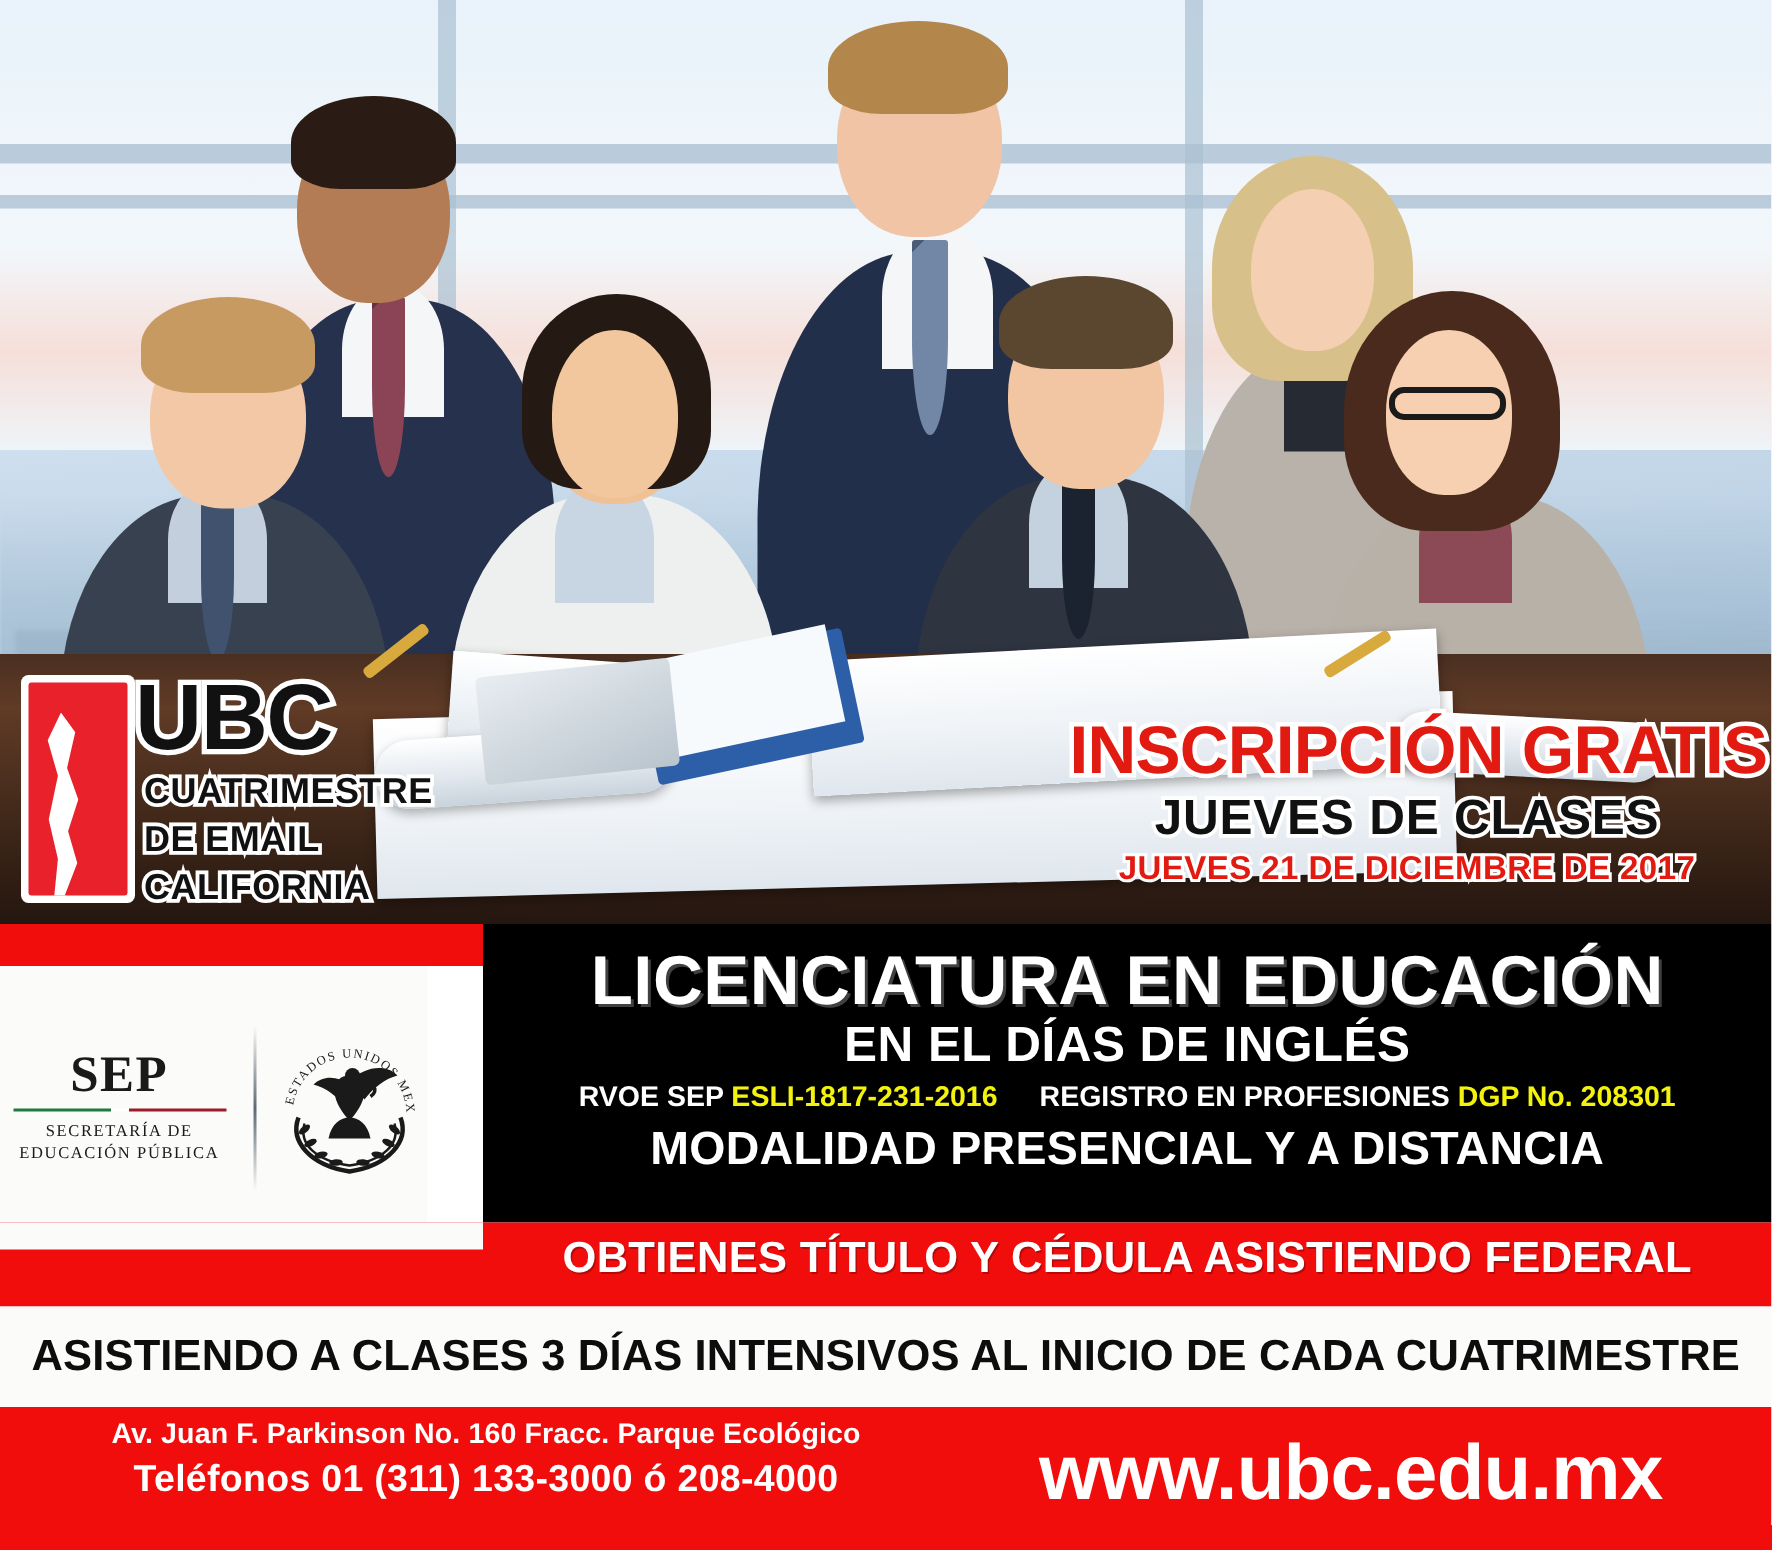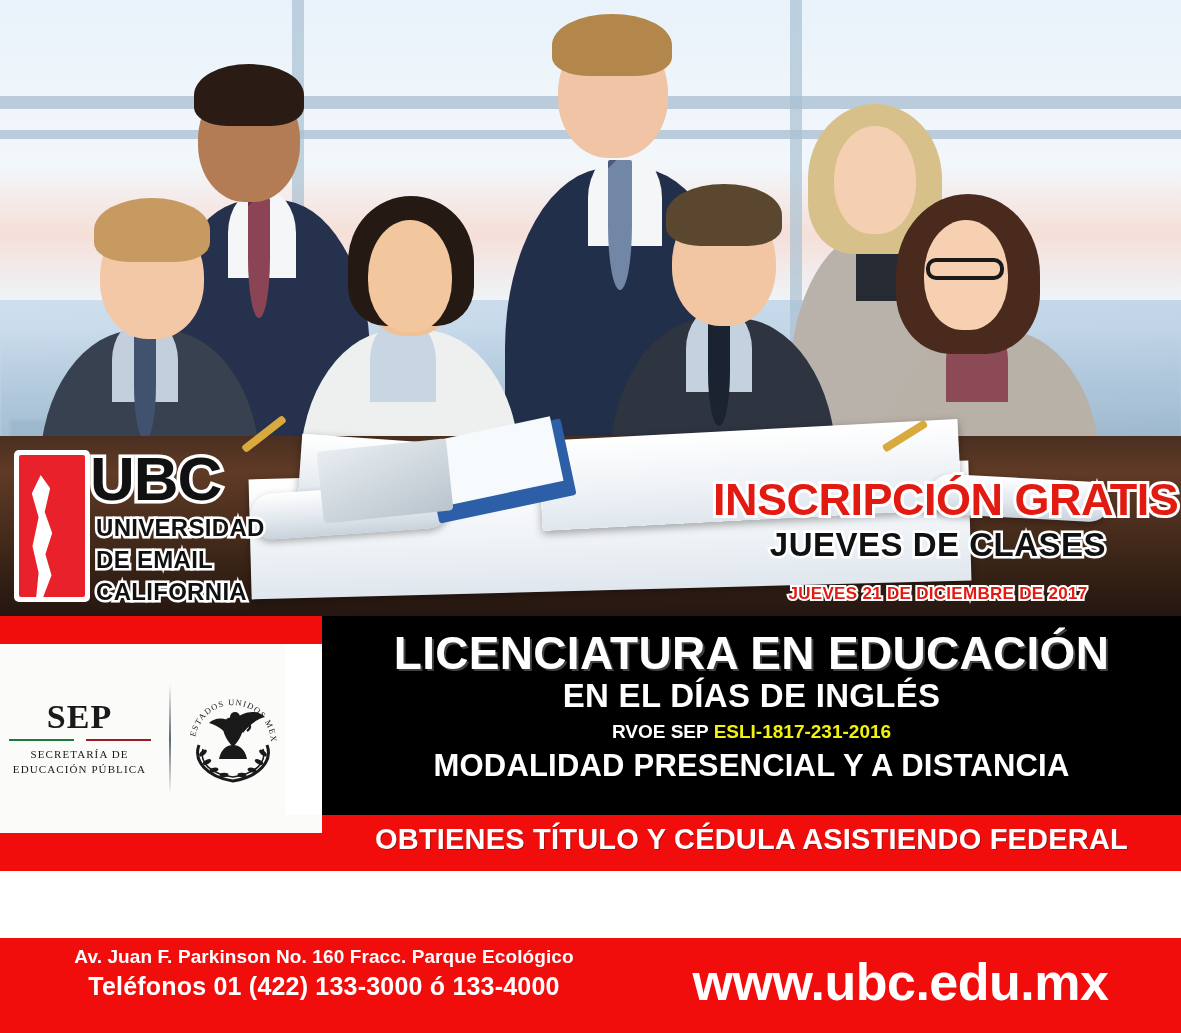--- a/index.html
+++ b/index.html
@@ -125,23 +125,23 @@
     font-size: 45px; font-weight: 900; color: #e21b12; letter-spacing: -.5px;
     -webkit-text-stroke: 6px #ffffff; paint-order: stroke fill;
     line-height: 48px; white-space: nowrap;
   }
   .promo-2 {
     font-size: 33px; font-weight: 900; color: #111111; letter-spacing: .5px;
     -webkit-text-stroke: 5px #ffffff; paint-order: stroke fill;
     line-height: 37px; margin-top: 2px; white-space: nowrap;
   }
   .promo-3 {
-    font-size: 17px; font-weight: 900; color: #e21b12; letter-spacing: .3px;
+    font-size: 22px; font-weight: 900; color: #e21b12; letter-spacing: .3px;
     -webkit-text-stroke: 4px #ffffff; paint-order: stroke fill;
-    line-height: 26px; margin-top: 18px; white-space: nowrap;
+    line-height: 26px; margin-top: 3px; white-space: nowrap;
   }
 
   
   .sep-red-top {
     position: absolute; left: 0; top: 616px; width: 322px; height: 28px;
     background: #f20d0d;
   }
   .sep-panel {
     position: absolute; left: 0; top: 644px; width: 285px; height: 189px;
     background: #fbfbf9;
@@ -343,21 +343,21 @@
     <div style="position:absolute;left:880px;top:432px;width:50px;height:8px;background:#d8a93c;transform:rotate(-32deg);border-radius:3px;"></div>
   </div>
 
   <div class="ubc-logo">
     <div class="ubc-map">
       <div class="ubc-map-inner">
         <div class="baja-strip2"></div>
       </div>
     </div>
     <div class="ubc-word">UBC</div>
-    <div class="ubc-sub" style="top:66px;">UNIVERSIDAD</div>
+    <div class="ubc-sub" style="top:66px;">CUATRIMESTRE</div>
     <div class="ubc-sub" style="top:98px;">DE EMAIL</div>
     <div class="ubc-sub" style="top:130px;">CALIFORNIA</div>
   </div>
 
   <div class="promo">
     <div class="promo-1">INSCRIPCIÓN GRATIS</div>
     <div class="promo-2">JUEVES DE CLASES</div>
     <div class="promo-3">JUEVES 21 DE DICIEMBRE DE 2017</div>
   </div>
 
@@ -408,30 +408,37 @@
   </div>
 
   <div class="black-banner">
     <div class="deg-1">LICENCIATURA EN EDUCACIÓN</div>
     <div class="deg-2">EN EL DÍAS DE INGLÉS</div>
     <div class="rvoe-row">
       <div>
         <span>RVOE SEP</span>
         <span class="hl">ESLI-1817-231-2016</span>
       </div>
+      <div>
+        <span>REGISTRO EN PROFESIONES</span>
+        <span class="hl">DGP No. 208301</span>
+      </div>
     </div>
     <div class="deg-3">MODALIDAD PRESENCIAL Y A DISTANCIA</div>
   </div>
 
   <div class="red-obtienes"></div>
   <div class="red-obtienes-white"></div>
   <div class="obtienes-text">OBTIENES TÍTULO Y CÉDULA ASISTIENDO FEDERAL</div>
 
+  <div class="white-band">
+    <div class="asistiendo">ASISTIENDO A CLASES 3 DÍAS INTENSIVOS AL INICIO DE CADA CUATRIMESTRE</div>
+  </div>
 
   <div class="footer">
     <div class="foot-left">
       <div class="foot-line1">Av. Juan F. Parkinson No. 160  Fracc. Parque Ecológico</div>
-      <div class="foot-line3">Teléfonos  01 (422) 133-3000 ó 133-4000</div>
+      <div class="foot-line3">Teléfonos  01 (311) 133-3000 ó 208-4000</div>
     </div>
     <div class="foot-url">www.ubc.edu.mx</div>
   </div>
 
 </div>
 
 </body></html>

